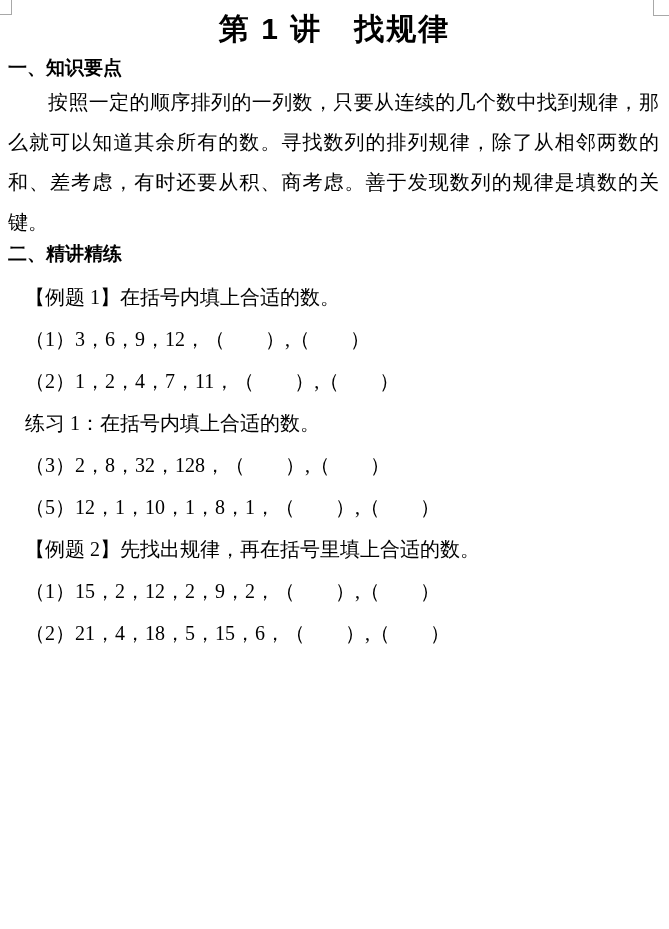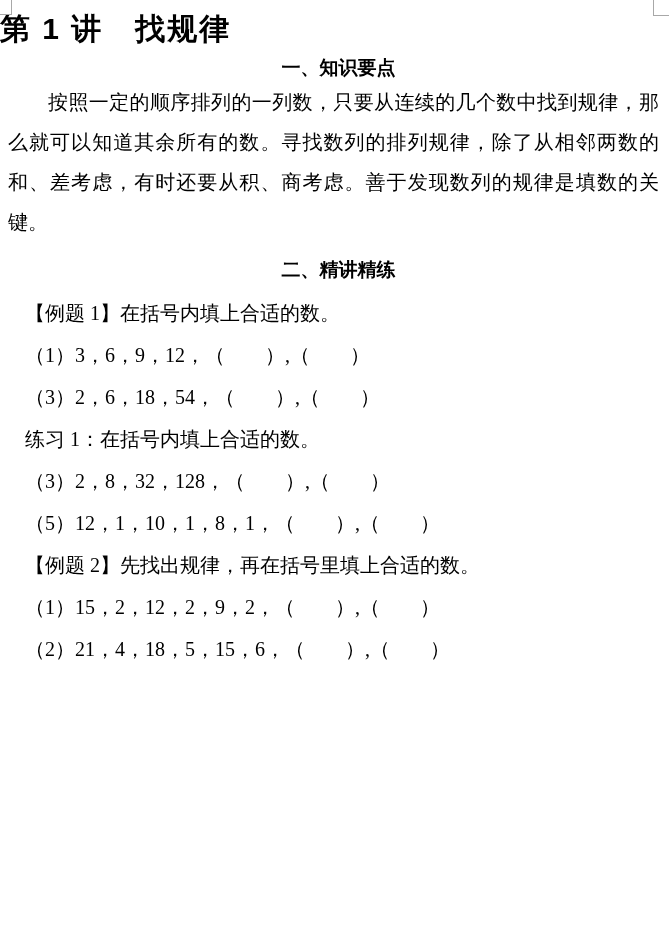--- a/index.html
+++ b/index.html
@@ -22,35 +22,34 @@
   .mark-tr {
     position: absolute; top: 0; right: 0;
     width: 15px; height: 15px;
     border-left: 1px solid #a8a8a8;
     border-bottom: 1px solid #a8a8a8;
   }
   .doc-title {
     padding-top: 8px;
     height: 42px;
     line-height: 42px;
-    text-align: left;
+    text-align: center;
     font-size: 30px;
     font-weight: bold;
     letter-spacing: 2px;
     font-family: "Liberation Sans", "DejaVu Sans", sans-serif;
   }
   .sec-heading {
     margin: 6px 0 0 8px;
     font-size: 19px;
     line-height: 24px;
     font-weight: bold;
     font-family: "Liberation Sans", "DejaVu Sans", sans-serif;
-    text-align: center;
   }
-  .sec-heading.second { margin-top: 16px; }
+  .sec-heading.second { margin-top: 0; }
   .para {
     margin: 6px 10px 0 8px;
     font-size: 20px;
     line-height: 40px;
     text-align: justify;
     text-indent: 2em;
   }
   .para.p2 { margin-top: 2px; }
   .line {
     margin-left: 25px;
@@ -71,21 +70,21 @@
   <div class="doc-title">第 1 讲　找规律</div>
 
   <div class="sec-heading">一、知识要点</div>
 
   <div class="para p2">按照一定的顺序排列的一列数，只要从连续的几个数中找到规律，那么就可以知道其余所有的数。寻找数列的排列规律，除了从相邻两数的和、差考虑，有时还要从积、商考虑。善于发现数列的规律是填数的关键。</div>
 
   <div class="sec-heading second">二、精讲精练</div>
 
   <div class="line intro-line"><span class="label-bold">【例题 1】</span><span>在括号内填上合适的数。</span></div>
   <div class="line">（1）3，6，9，12，（　　）,（　　）</div>
-  <div class="line">（3）2，6，18，54，（　　）,（　　）</div>
+  <div class="line">（2）1，2，4，7，11，（　　）,（　　）</div>
 
   <div class="line"><span class="label-bold">练习 1：</span><span>在括号内填上合适的数。</span></div>
   <div class="line">（3）2，8，32，128，（　　）,（　　）</div>
   <div class="line">（5）12，1，10，1，8，1，（　　）,（　　）</div>
 
   <div class="line"><span class="label-bold">【例题 2】</span><span>先找出规律，再在括号里填上合适的数。</span></div>
   <div class="line">（1）15，2，12，2，9，2，（　　）,（　　）</div>
   <div class="line">（2）21，4，18，5，15，6，（　　）,（　　）</div>
 </div>
 

